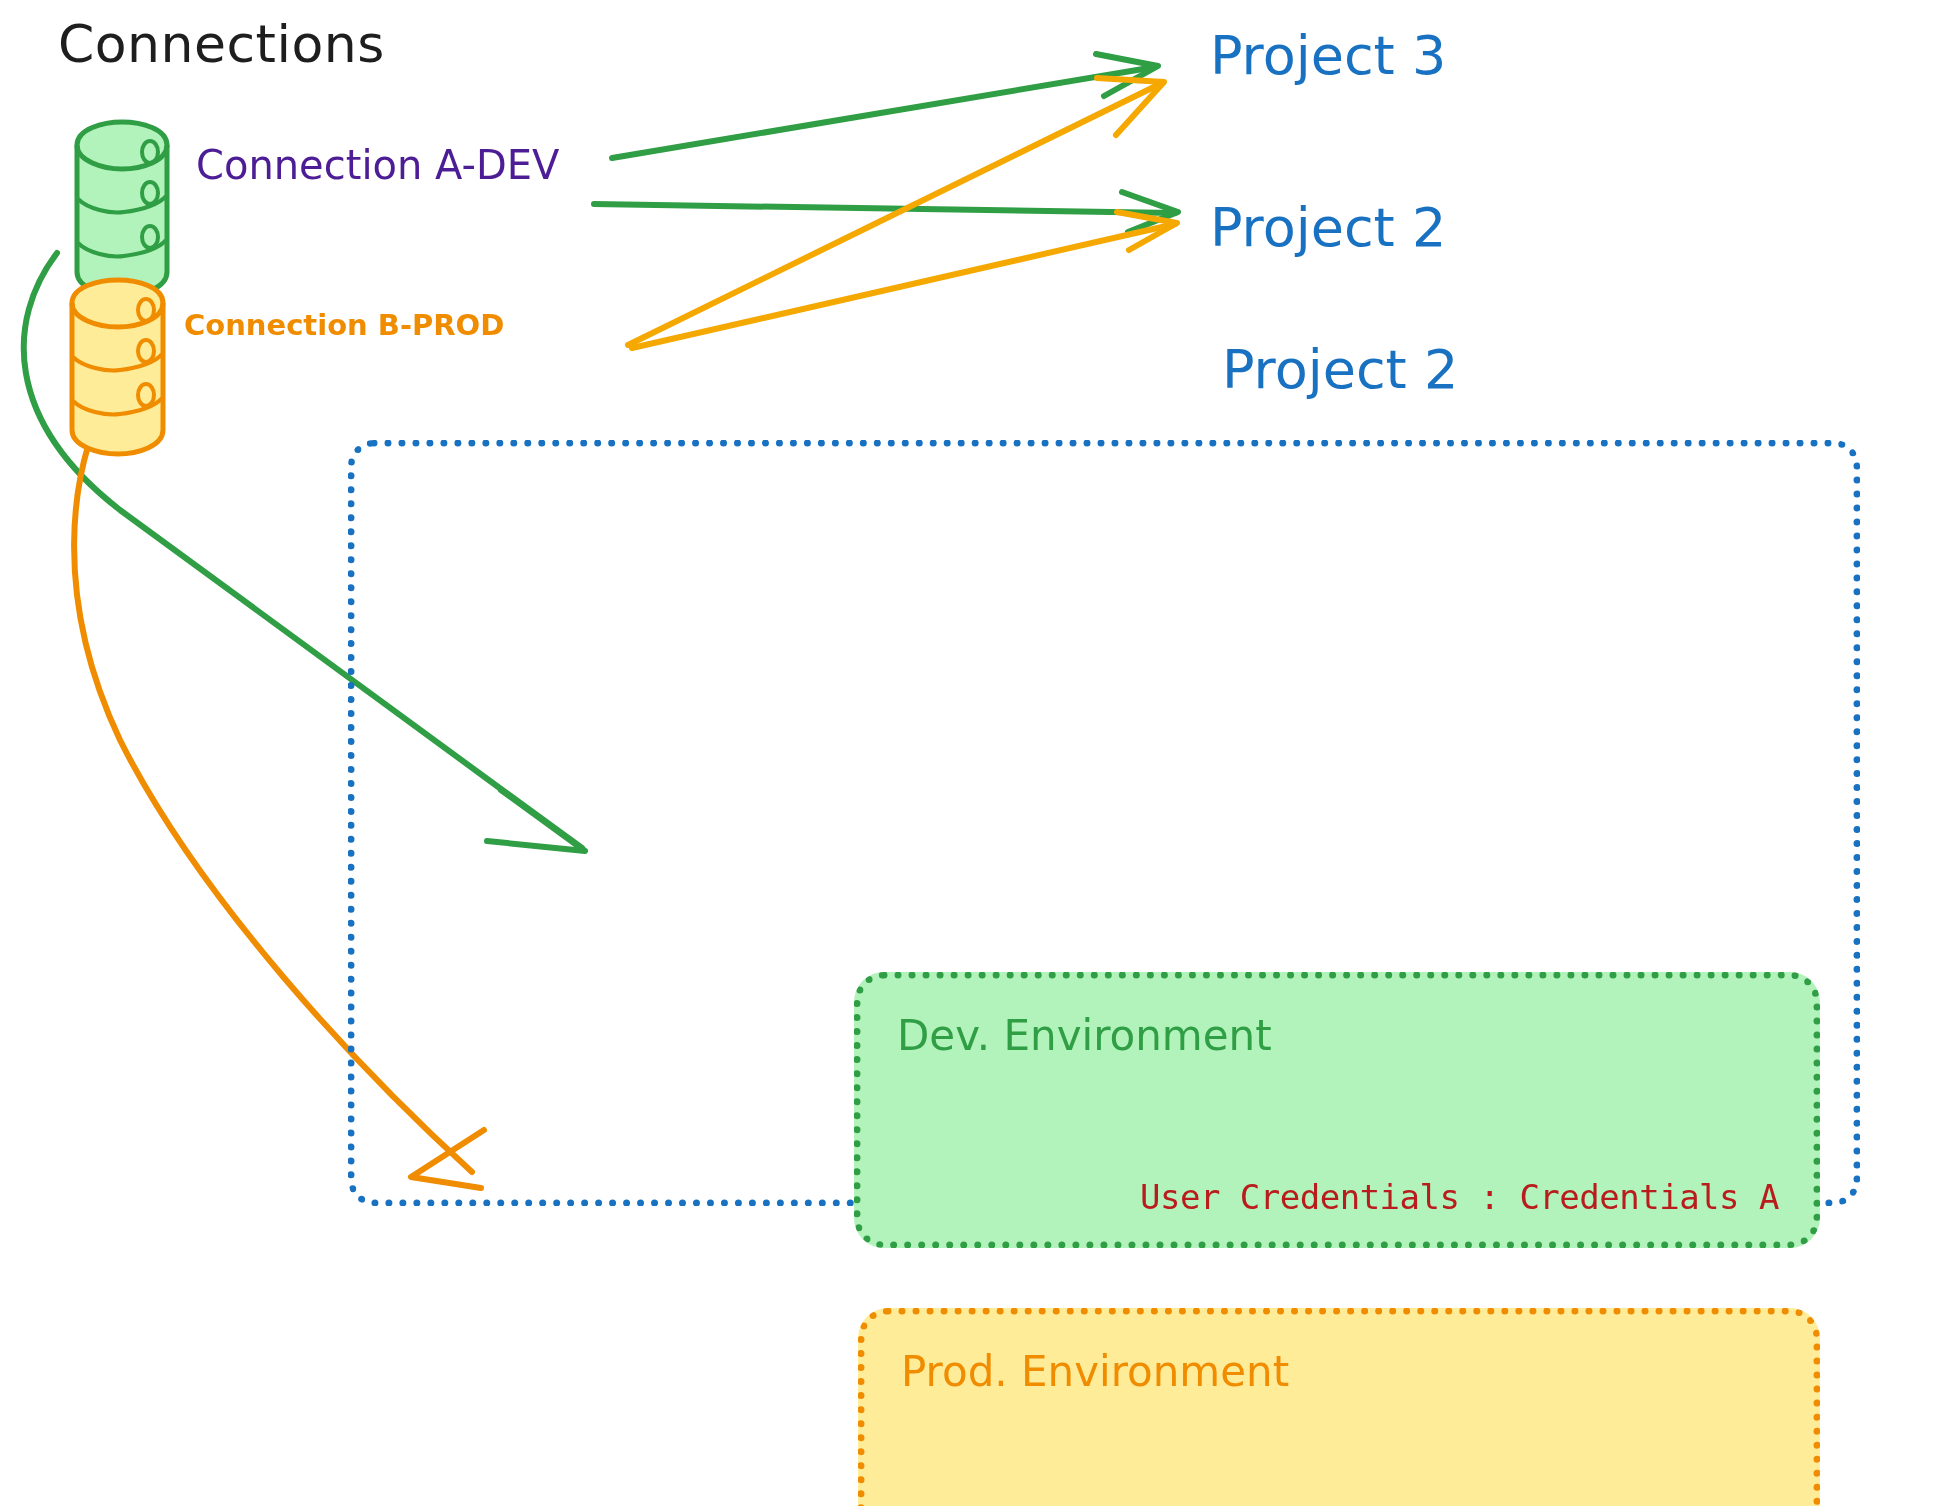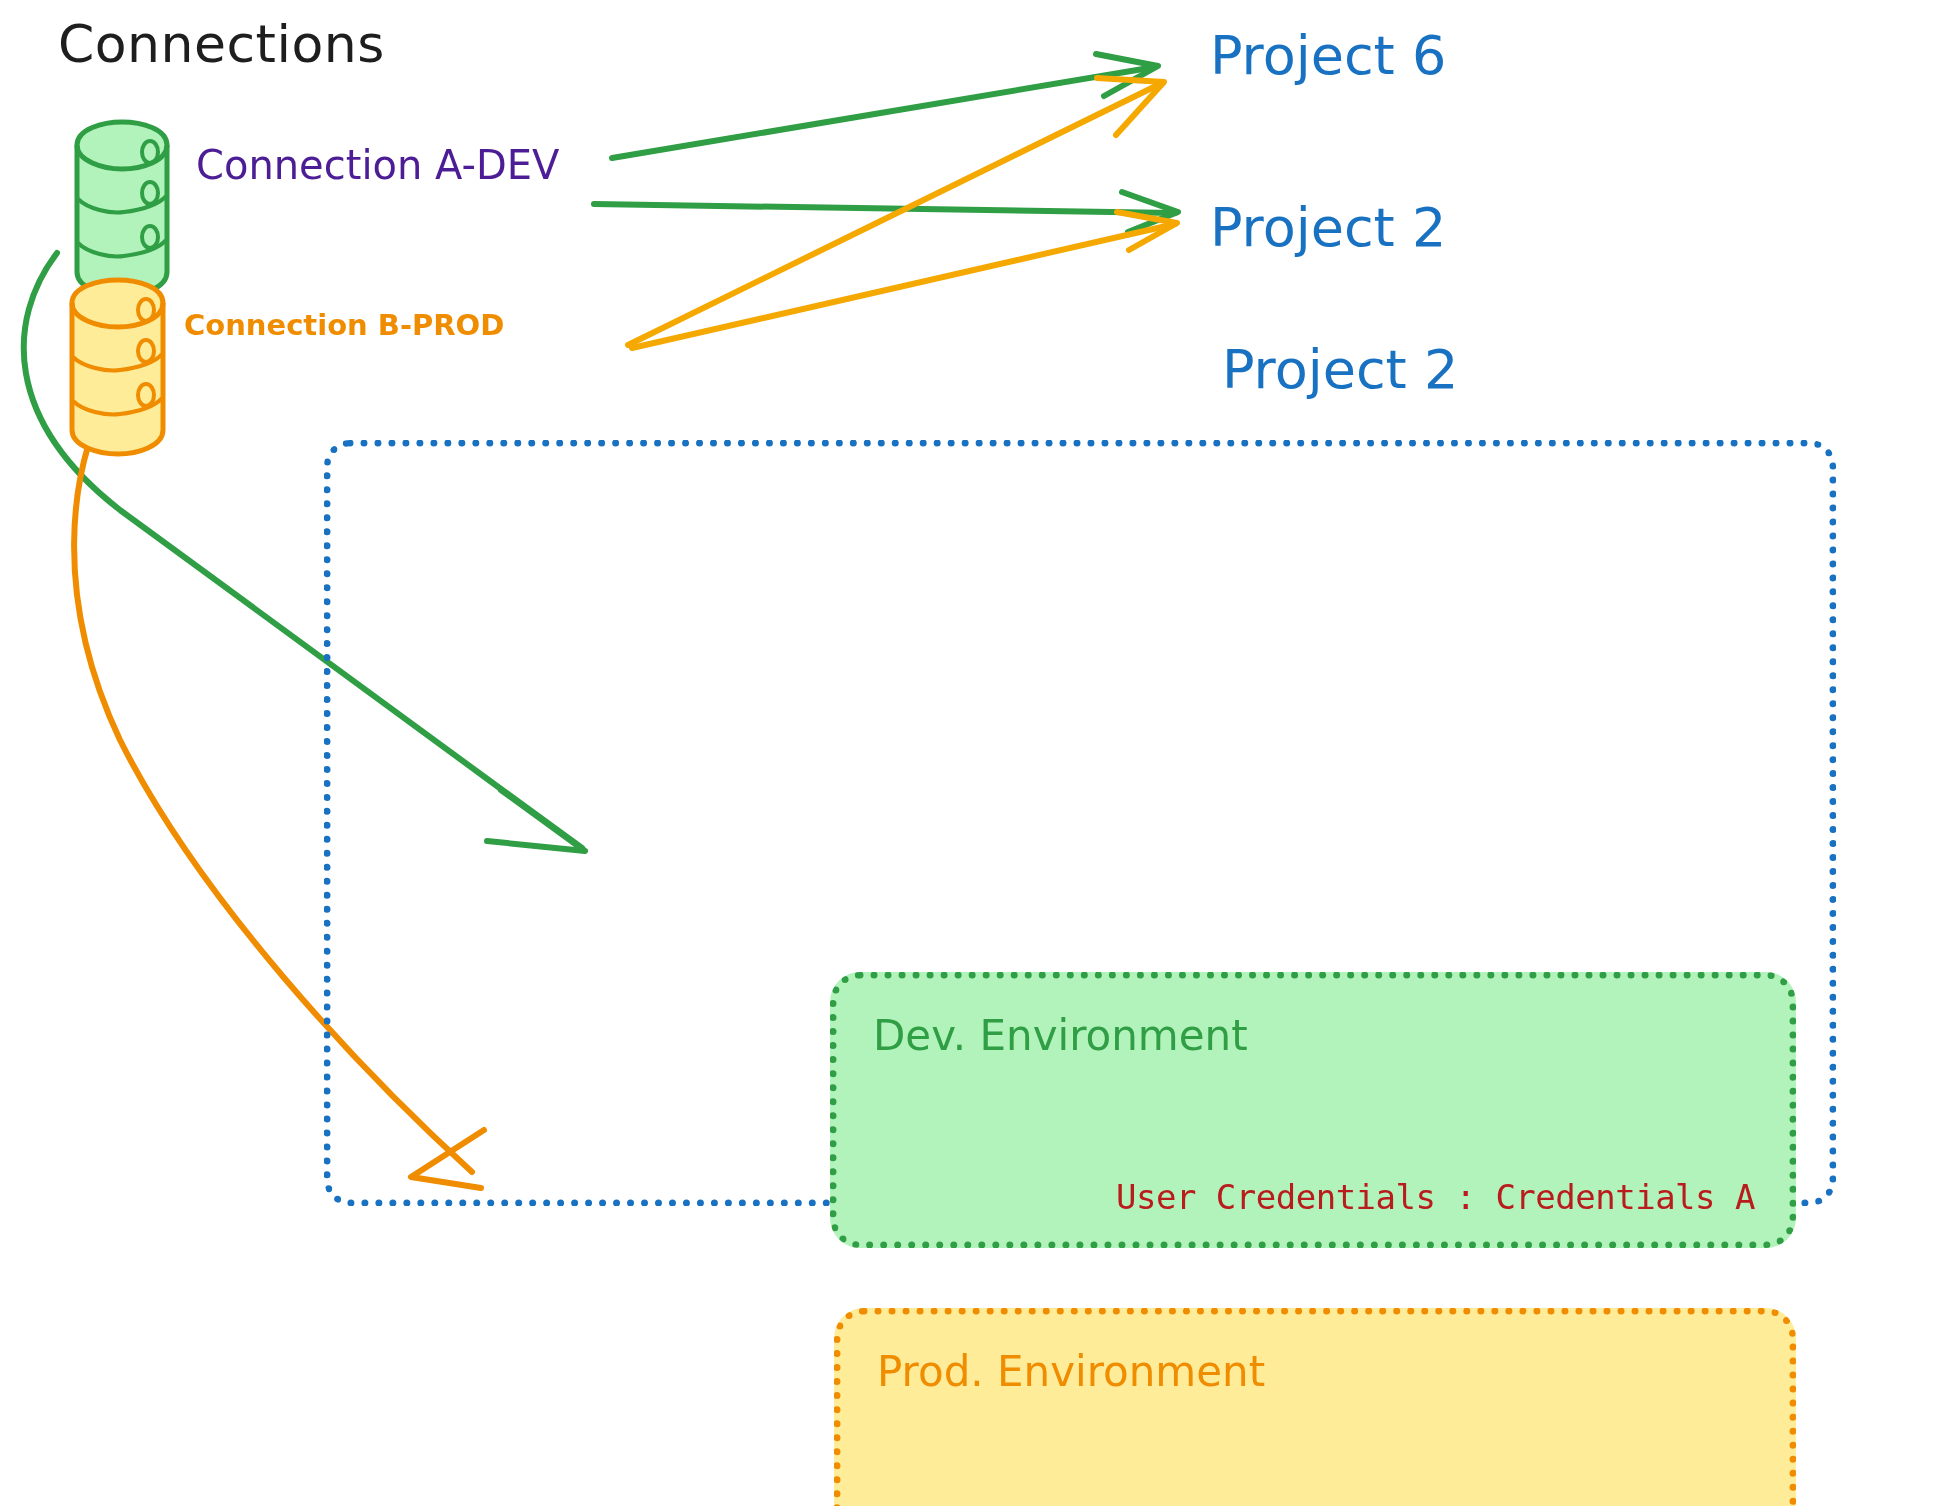--- a/index.html
+++ b/index.html
@@ -19,21 +19,21 @@
   }
   #conn-a-label{ left:196px; top:142px; font-size:40px; color:#4c1d95; }
   #conn-b-label{ left:184px; top:308px; font-size:29px; color:#f08c00;font-weight:bold; }
 
   #project-3-label{ left:1210px; top:24px; font-size:54px; color:#1971c2; }
   #project-2-label{ left:1210px; top:172px; font-size:54px; color:#1971c2;margin-top:24px; }
   #project-1-label{ left:1222px; top:338px; font-size:54px; color:#1971c2; }
 
   
   #project1-container{
-    position:absolute; left:324px; top:440px; width:1512px; height:766px;
+    position:absolute; left:348px; top:440px; width:1512px; height:766px;
     border:7px dotted #1971c2; border-radius:26px; box-sizing:border-box;
   }
 
   
   #dev-env-box{
     position:absolute; left:499px; top:525px; width:966px; height:276px;
     background:#b2f2bb; border:7px dotted #2f9e44; border-radius:30px;
     box-sizing:border-box;
   }
   #dev-env-title{
@@ -113,21 +113,21 @@
       <ellipse cx="146" cy="395" rx="8" ry="11" fill="none" stroke="#f08c00" stroke-width="4"></ellipse>
     </g>
   </svg>
 
   <div class="label hand" id="connections-title">Connections</div>
 
   <div class="label hand" id="conn-a-label">Connection A-DEV</div>
 
   <div class="label hand" id="conn-b-label">Connection B-PROD</div>
 
-  <div class="label hand" id="project-3-label">Project 6</div>
+  <div class="label hand" id="project-3-label">Project 3</div>
 
   <div class="label hand" id="project-2-label">Project 2</div>
 
   <div class="label hand" id="project-1-label">Project 2</div>
 
   <div id="project1-container">
 
     <div id="dev-env-box">
       <div class="hand" id="dev-env-title">Dev. Environment</div>
       <div class="mono" id="dev-env-creds">User Credentials : Credentials A</div>

